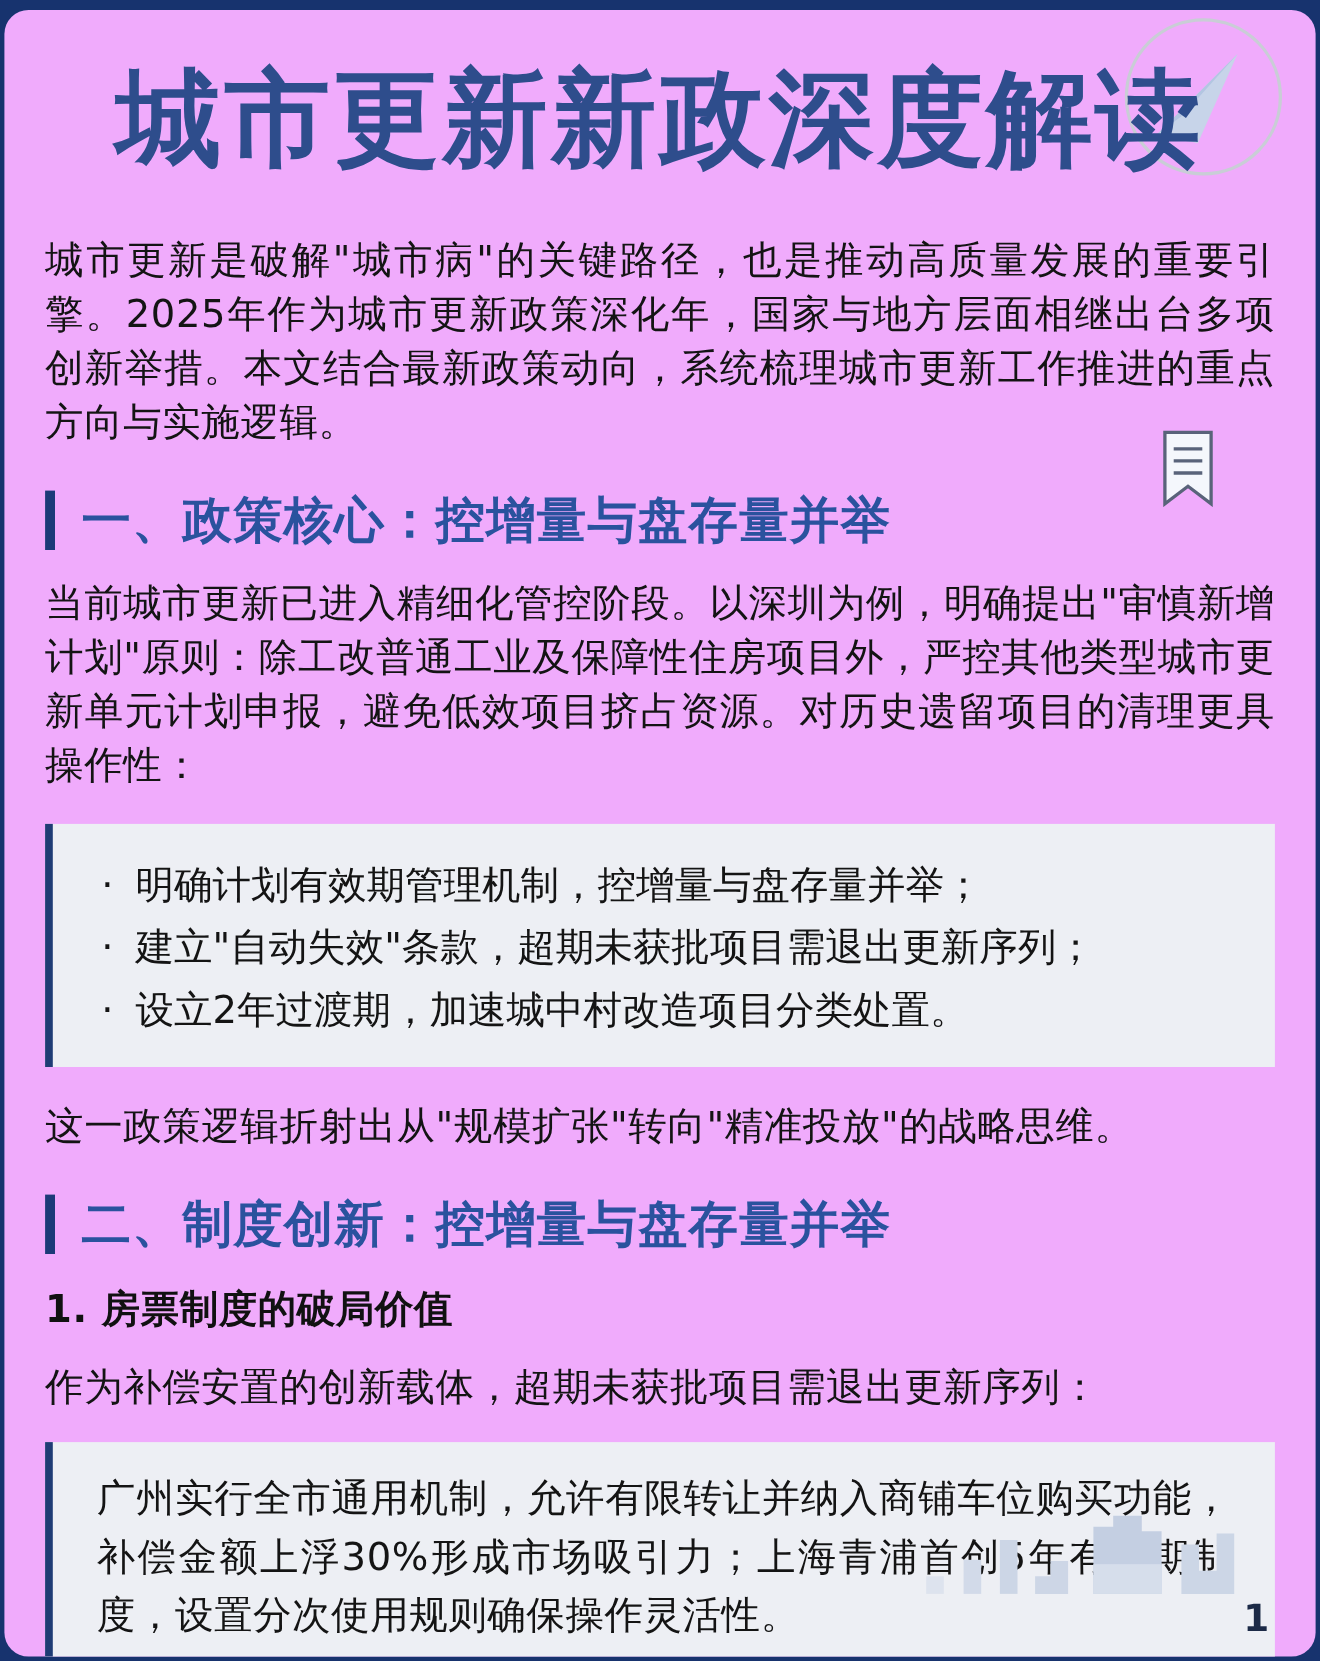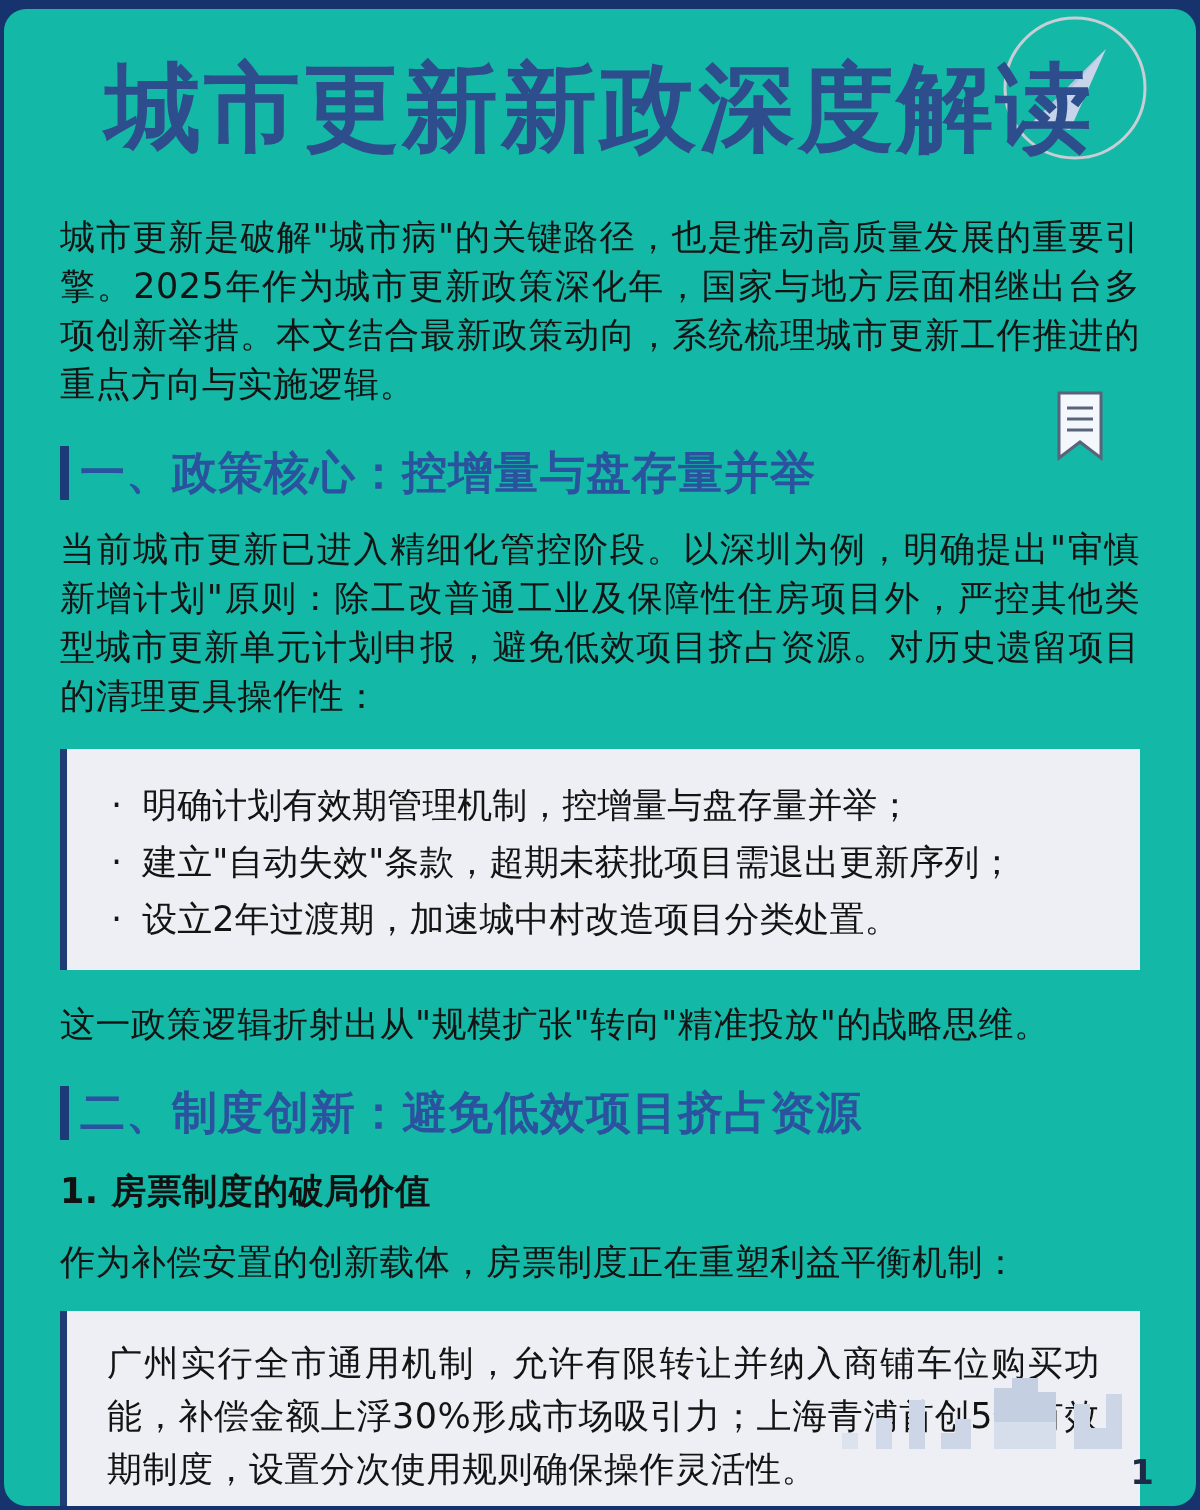--- a/index.html
+++ b/index.html
@@ -4,40 +4,40 @@
 <style>
   html,body{margin:0;padding:0;}
   body{
     width:1200px;height:1510px;
     background:#17336e;
     font-family:"DejaVu Sans","Liberation Sans",sans-serif;
     position:relative;overflow:hidden;
   }
   .card{
     position:absolute;top:9px;left:4px;right:4px;bottom:4px;
-    background:#14b8a6;border-radius:22px;
-    padding:0 56px;box-sizing:border-box;overflow:hidden;
+    background:#f0abfc;border-radius:22px;
+    padding:0 37px;box-sizing:border-box;overflow:hidden;
   }
   
   .header{position:relative;margin-top:24px;height:150px;}
   .plane-badge{position:absolute;right:-10px;top:-20px;width:150px;height:150px;}
   .page-title{
     position:relative;margin:0;text-align:center;
     font-size:96px;line-height:150px;font-weight:900;
     color:#2e4d8c;letter-spacing:3px;white-space:nowrap;
   }
   
   .para{
     margin:30px 0 0;font-size:35px;line-height:49px;
     color:#141414;font-weight:500;letter-spacing:0.5px;
     text-align:justify;
   }
   .para.tight{margin-top:22px;}
   
-  .sec-heading{display:flex;align-items:center;gap:11px;margin-top:34px;height:60px;}
+  .sec-heading{display:flex;align-items:center;gap:24px;margin-top:34px;height:60px;}
   .sec-bar{width:9px;height:54px;background:#1c3a78;flex:0 0 auto;}
   .sec-title{
     margin:0;font-size:45px;font-weight:800;color:#2a529e;
     letter-spacing:1px;white-space:nowrap;
   }
   .sub-heading{
     margin:24px 0 14px;font-size:35px;line-height:49px;
     font-weight:800;color:#111111;letter-spacing:0.5px;
   }
   
@@ -102,26 +102,26 @@
         <span class="bullet-dot">·</span>
         <span>设立2年过渡期，加速城中村改造项目分类处置。</span>
       </li>
     </ul>
   </div>
 
   <p class="para">这一政策逻辑折射出从"规模扩张"转向"精准投放"的战略思维。</p>
 
   <div class="sec-heading">
     <span class="sec-bar"></span>
-    <h2 class="sec-title">二、制度创新：避免低效项目挤占资源</h2>
+    <h2 class="sec-title">二、制度创新：控增量与盘存量并举</h2>
   </div>
 
   <h3 class="sub-heading">1. 房票制度的破局价值</h3>
 
-  <p class="para tight">作为补偿安置的创新载体，房票制度正在重塑利益平衡机制：</p>
+  <p class="para tight">作为补偿安置的创新载体，超期未获批项目需退出更新序列：</p>
 
   <div class="callout second">
     <p class="callout-text">广州实行全市通用机制，允许有限转让并纳入商铺车位购买功能，补偿金额上浮30%形成市场吸引力；上海青浦首创5年有效期制度，设置分次使用规则确保操作灵活性。</p>
   </div>
 
   <svg class="bookmark" viewBox="0 0 48 70" aria-hidden="true">
     <path d="M3 2 H45 V67 L24 51 L3 67 Z" fill="#f4f7fc" stroke="#59637a" stroke-width="3" stroke-linejoin="miter"></path>
     <line x1="11" y1="17" x2="37" y2="17" stroke="#59637a" stroke-width="3"></line>
     <line x1="11" y1="28" x2="37" y2="28" stroke="#59637a" stroke-width="3"></line>
     <line x1="11" y1="39" x2="37" y2="39" stroke="#59637a" stroke-width="3"></line>

